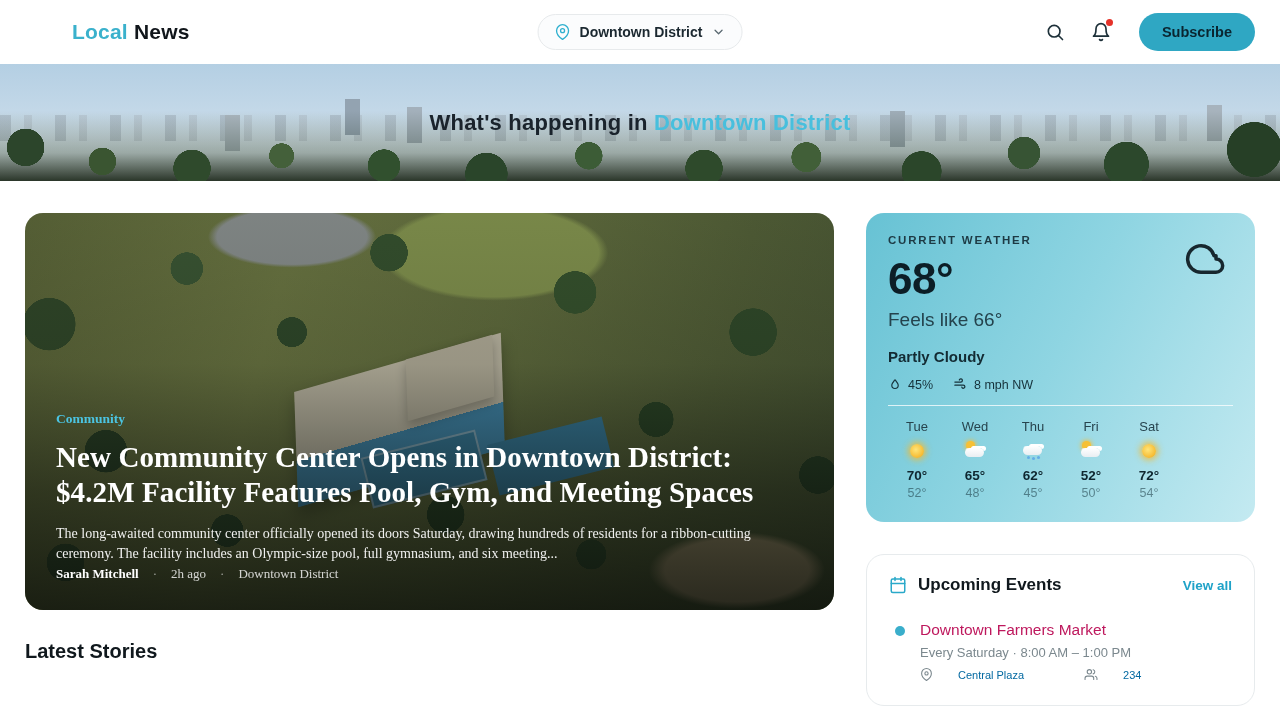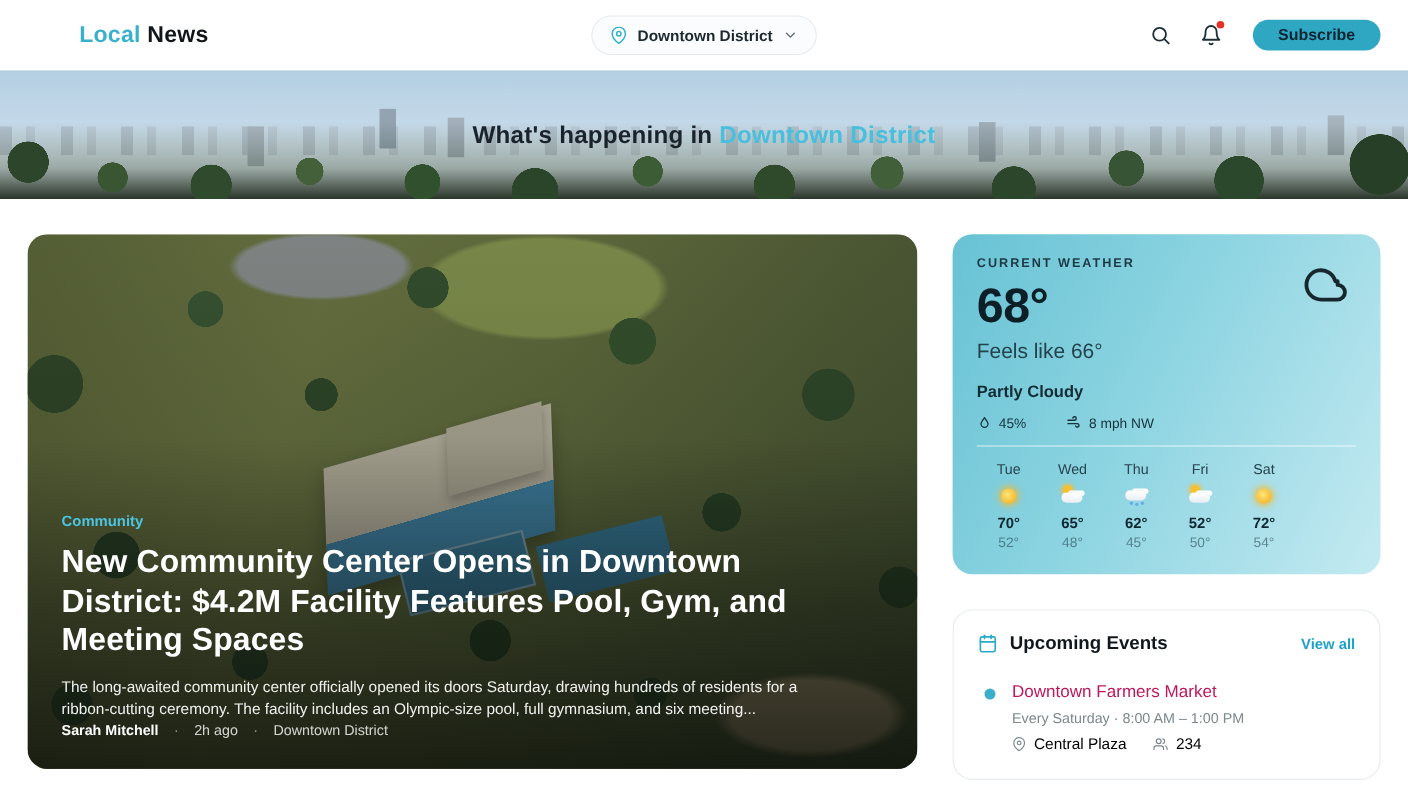--- a/index.html
+++ b/index.html
@@ -14,21 +14,21 @@
   .logo .rest { color:#11161b; }
   .loc-pill { position:absolute; left:50%; top:14px; transform:translateX(-50%);
     height:36px; display:flex; align-items:center; gap:9px; padding:0 16px;
     background:#fbfcfd; border:1px solid #e7eaec; border-radius:18px; cursor:pointer; }
   .loc-pill .txt { font-size:14px; font-weight:600; color:#1b2830; }
   .hdr-actions { display:flex; align-items:center; gap:10px; }
   .icon-btn { width:36px; height:36px; display:flex; align-items:center; justify-content:center;
     background:none; border:none; cursor:pointer; position:relative; color:#1d3039; }
   .dot { position:absolute; top:5px; right:6px; width:7px; height:7px; border-radius:50%;
     background:#e53229; }
-  .subscribe { height:28px; margin-left:10px; padding:0 23px; border:none; border-radius:19px;
+  .subscribe { height:38px; margin-left:10px; padding:0 23px; border:none; border-radius:19px;
     background:#2fa7c3; color:#0a2530; font-size:14.5px; font-weight:700; cursor:pointer;
     font-family:"Liberation Sans", sans-serif; }
 
   
   .hero { position:relative; height:117px; overflow:hidden;
     background:linear-gradient(180deg,#b4cfe3 0%,#c3d8e8 40%,#d9e6ed 68%,#e3ebee 100%); }
   .hero-bldgs { position:absolute; left:0; right:0; bottom:40px; height:26px; opacity:.75;
     background:repeating-linear-gradient(90deg, rgba(148,160,172,.55) 0 11px, transparent 11px 24px,
       rgba(168,178,188,.5) 24px 32px, transparent 32px 55px); }
   .tower { position:absolute; bottom:46px; left:345px; width:15px; height:36px; background:#93a3b1;
@@ -51,21 +51,21 @@
       linear-gradient(180deg, transparent 0%, rgba(34,52,30,.35) 60%, rgba(22,34,20,.9) 100%);
   }
   .hero-title { position:absolute; left:0; right:0; top:50%; transform:translateY(-50%);
     text-align:center; font-size:22px; font-weight:800; color:#1a232c; letter-spacing:.2px; }
   .hero-title .loc { color:#48bfdd; }
 
   
   .main { display:grid; grid-template-columns:809px 389px; gap:32px; padding:32px 25px 0; }
 
   
-  .feat { position:relative; height:486px; border-radius:18px; overflow:hidden; cursor:pointer; }
+  .feat { position:relative; height:397px; border-radius:18px; overflow:hidden; cursor:pointer;font-family:Liberation Serif, serif; }
   .scene { position:absolute; inset:0;
     background:
       radial-gradient(ellipse 190px 80px at 58% 10%, #93a558 0 55%, transparent 60%),
       radial-gradient(ellipse 150px 55px at 33% 6%, #9aa0a0 0 50%, transparent 56%),
       radial-gradient(ellipse 160px 70px at 88% 90%, #b9a97c 0 45%, transparent 55%),
       linear-gradient(105deg,#66713f 0%,#79854b 30%,#6e7b46 55%,#5c6a3e 80%,#51603a 100%); }
   .scene-trees { position:absolute; inset:0;
     background-image:
       radial-gradient(circle 42px at 3% 28%, #36502e 0 62%, transparent 63%),
       radial-gradient(circle 34px at 10% 60%, #2e482a 0 62%, transparent 63%),
@@ -105,21 +105,21 @@
 
   .latest-h { margin-top:30px; font-size:20px; font-weight:800; color:#10181d; }
 
   
   .weather { position:relative; border-radius:18px; padding:21px 22px 22px;
     background:linear-gradient(118deg,#67c2d4 0%,#8fd5e2 48%,#c4eaf1 100%); }
   .w-label { font-size:11.5px; font-weight:700; letter-spacing:1.8px; color:#1d3a44; }
   .w-temp { font-size:44px; font-weight:800; color:#0c1e26; margin-top:8px; letter-spacing:-.5px; }
   .w-feels { font-size:19px; color:#24434d; margin-top:5px; }
   .w-cond { font-size:15px; font-weight:700; color:#132b33; margin-top:17px; }
-  .w-stats { display:flex; align-items:center; gap:36px; margin-top:12px;
+  .w-stats { display:flex; align-items:center; gap:20px; margin-top:12px;
     font-size:12.5px; color:#16323b; }
   .w-stat { display:flex; align-items:center; gap:6px; }
   .w-cloud { position:absolute; top:26px; right:26px; color:#17272e; }
   .w-fc { display:flex; justify-content:flex-start; margin-top:13px; padding-top:13px;
     border-top:1px solid rgba(255,255,255,.75); }
   .fc-col { width:58px; text-align:center; }
   .fc-day { font-size:13px; color:#27444e; }
   .fc-hi { font-size:13.5px; font-weight:700; color:#0f2730; }
   .fc-lo { font-size:12.5px; color:rgba(22,52,62,.55); margin-top:3px; }
   .fc-ic { position:relative; display:block; width:24px; height:19px; margin:7px auto 8px; }
@@ -145,21 +145,21 @@
     background:#fff; }
   .ev-head { display:flex; align-items:center; justify-content:space-between; }
   .ev-title-wrap { display:flex; align-items:center; gap:11px; }
   .ev-title { font-size:17px; font-weight:800; color:#10181d; }
   .ev-viewall { font-size:13.5px; font-weight:600; color:#1fa2c8; text-decoration:none; cursor:pointer; }
   .ev-item { display:flex; margin-top:26px; cursor:pointer; }
   .ev-dot { flex:none; width:10px; height:10px; border-radius:50%; background:#3aaecb;
     margin:5px 15px 0 6px; }
   .ev-name { font-size:15.5px; font-weight:400; color:#be185d; }
   .ev-sched { font-size:13px; color:#7b888e; margin-top:6px; }
-  .ev-locrow { display:flex; align-items:center; gap:7px; margin-top:8px; font-size:14px; color:#000000; }
+  .ev-locrow { display:flex; align-items:center; gap:25px; margin-top:8px; font-size:11px; color:#0369a1; }
   .ev-locrow .gap { width:10px; }
   svg { display:block; }
 </style>
 </head>
 <body>
 
 <div class="header">
   <div class="logo"><span class="accent">Local</span> <span class="rest">News</span></div>
 
   <div class="loc-pill">

